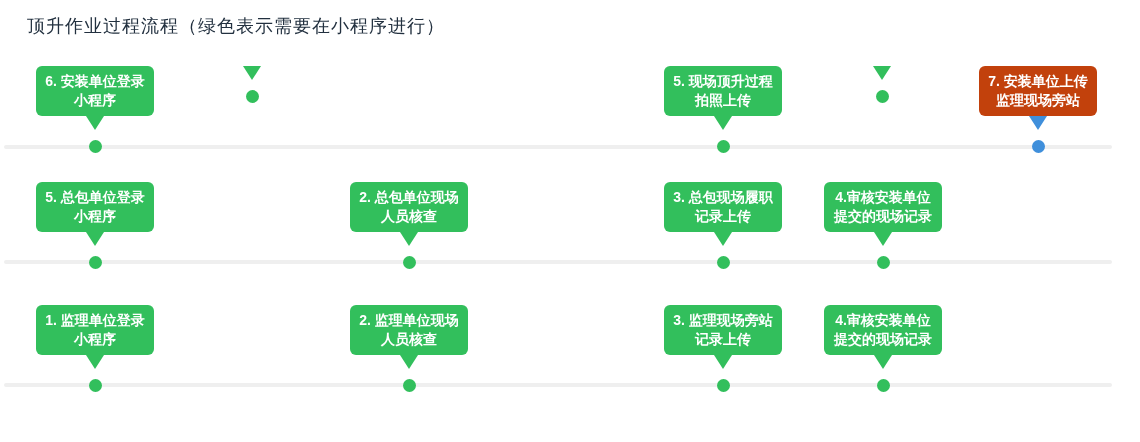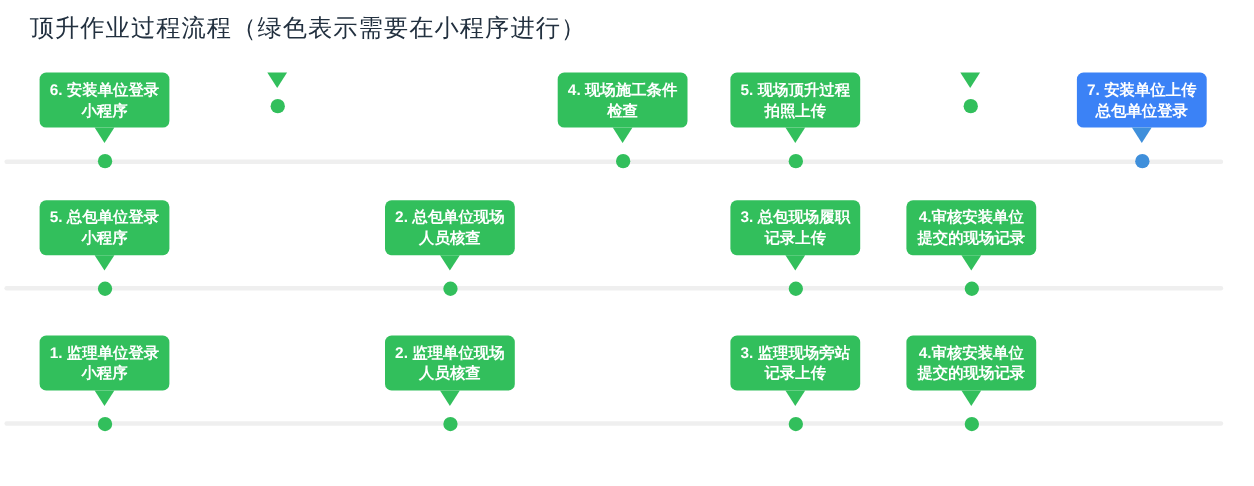--- a/index.html
+++ b/index.html
@@ -5,21 +5,21 @@
   html,body{margin:0;padding:0;background:#ffffff;}
   .canvas{
     position:relative;
     width:1140px;height:442px;
     background:#ffffff;
     font-family:"Liberation Sans","DejaVu Sans",sans-serif;
     overflow:hidden;
   }
   .page-title{
     position:absolute;left:27px;top:14px;
-    font-size:22px;line-height:24px;
+    font-size:18px;line-height:24px;
     color:#22303f;font-weight:400;
     letter-spacing:1px;
     white-space:nowrap;
   }
   .timeline{
     position:absolute;left:4px;width:1108px;height:4px;
     background:#efefef;border-radius:2px;
   }
   .tl-1{top:145px;}
   .tl-2{top:260px;}
@@ -30,21 +30,21 @@
   }
   .bubble{
     box-sizing:border-box;
     width:118px;height:50px;border-radius:6px;
     display:flex;flex-direction:column;justify-content:center;align-items:center;
     color:#ffffff;font-size:14px;font-weight:bold;line-height:19px;
     text-align:center;white-space:nowrap;
     padding:2px 2px;
   }
   .green .bubble{background:#32bf5c;}
-  .blue  .bubble{background:#3b82f6;}
+  .blue  .bubble{background:#c2410c;}
   .ptr{
     width:0;height:0;
     border-left:9px solid transparent;
     border-right:9px solid transparent;
     border-top:14px solid #32bf5c;
   }
   .blue .ptr{border-top-color:#3f8fdb;}
   .dot{
     width:13px;height:13px;border-radius:50%;
     margin-top:10px;
@@ -68,44 +68,36 @@
       <span>6. 安装单位登录</span>
       <span>小程序</span>
     </div>
     <div class="ptr"></div>
     <div class="dot"></div>
   </div>
   <div class="station green" style="left:193px;top:66px">
     <div class="ptr"></div>
     <div class="dot"></div>
   </div>
-  <div class="station green" style="left:507px;top:66px">
-    <div class="bubble">
-      <span>4. 现场施工条件</span>
-      <span>检查</span>
-    </div>
-    <div class="ptr"></div>
-    <div class="dot"></div>
-  </div>
   <div class="station green" style="left:664px;top:66px">
     <div class="bubble">
       <span>5. 现场顶升过程</span>
       <span>拍照上传</span>
     </div>
     <div class="ptr"></div>
     <div class="dot"></div>
   </div>
   <div class="station green" style="left:823px;top:66px">
     <div class="ptr"></div>
     <div class="dot"></div>
   </div>
   <div class="station blue" style="left:979px;top:66px">
     <div class="bubble">
       <span>7. 安装单位上传</span>
-      <span>总包单位登录</span>
+      <span>监理现场旁站</span>
     </div>
     <div class="ptr"></div>
     <div class="dot"></div>
   </div>
 
   <div class="station green" style="left:36px;top:182px">
     <div class="bubble">
       <span>5. 总包单位登录</span>
       <span>小程序</span>
     </div>

